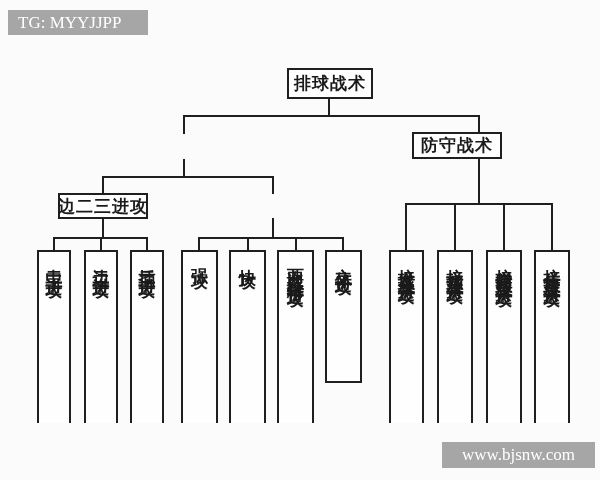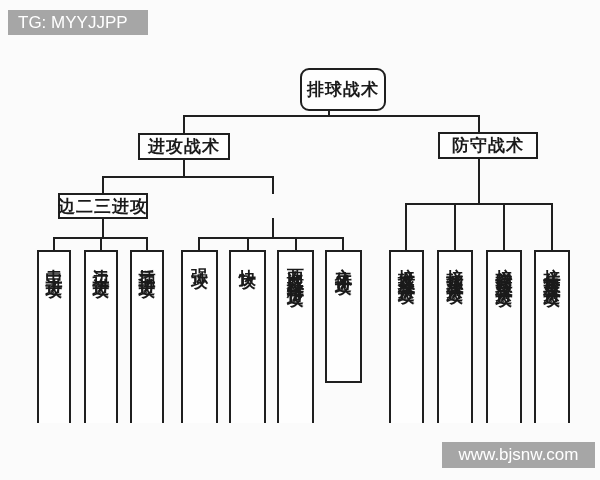--- a/index.html
+++ b/index.html
@@ -29,21 +29,21 @@
   .vtext{
     writing-mode:vertical-rl;text-orientation:upright;
     font-size:17px;font-weight:bold;color:var(--text);
     letter-spacing:3px;padding-top:3px;line-height:1;
   }
   .vline,.hline{position:absolute;background:var(--line);}
   .vline{width:2px;}
   .hline{height:2px;}
   .watermark{
     position:absolute;background:var(--wm-bg);color:var(--wm-text);
-    font-family:Liberation Sans, sans-serif;font-size:17px;
+    font-family:Liberation Serif, serif;font-size:17px;
     display:flex;align-items:center;
   }
   #wm-tg{left:8px;top:10px;width:140px;height:25px;padding-left:10px;box-sizing:border-box;}
   #wm-site{left:442px;top:442px;width:153px;height:26px;justify-content:center;}
 </style>
 </head>
 <body>
 
 <div id="stage">
 
@@ -70,28 +70,25 @@
   <div class="vline" style="left:295px;top:237px;height:13px;"></div>
   <div class="vline" style="left:342px;top:237px;height:13px;"></div>
 
   <div class="vline" style="left:478px;top:158px;height:46px;"></div>
   <div class="hline" style="left:405px;top:203px;width:148px;"></div>
   <div class="vline" style="left:405px;top:203px;height:47px;"></div>
   <div class="vline" style="left:454px;top:203px;height:47px;"></div>
   <div class="vline" style="left:503px;top:203px;height:47px;"></div>
   <div class="vline" style="left:551px;top:203px;height:47px;"></div>
 
-  <div class="hbox" style="left:300px;top:68px;width:86px;height:43px;border-radius:9px;">
+  <div class="hbox" style="left:287px;top:68px;width:86px;height:31px;">
     <span>排球战术</span>
   </div>
 
-  <div class="hbox" style="left:138px;top:133px;width:92px;height:27px;">
-    <span>进攻战术</span>
-  </div>
-  <div class="hbox" style="left:438px;top:132px;width:100px;height:27px;justify-content:center;">
+  <div class="hbox" style="left:412px;top:132px;width:90px;height:27px;justify-content:center;">
     <span>防守战术</span>
   </div>
 
   <div class="hbox" style="left:58px;top:193px;width:90px;height:26px;">
     <span>边二三进攻</span>
   </div>
 
   <div class="vbox" style="left:37px;top:250px;width:34px;height:173px;">
     <span class="vtext">中二三进攻</span>
   </div>

